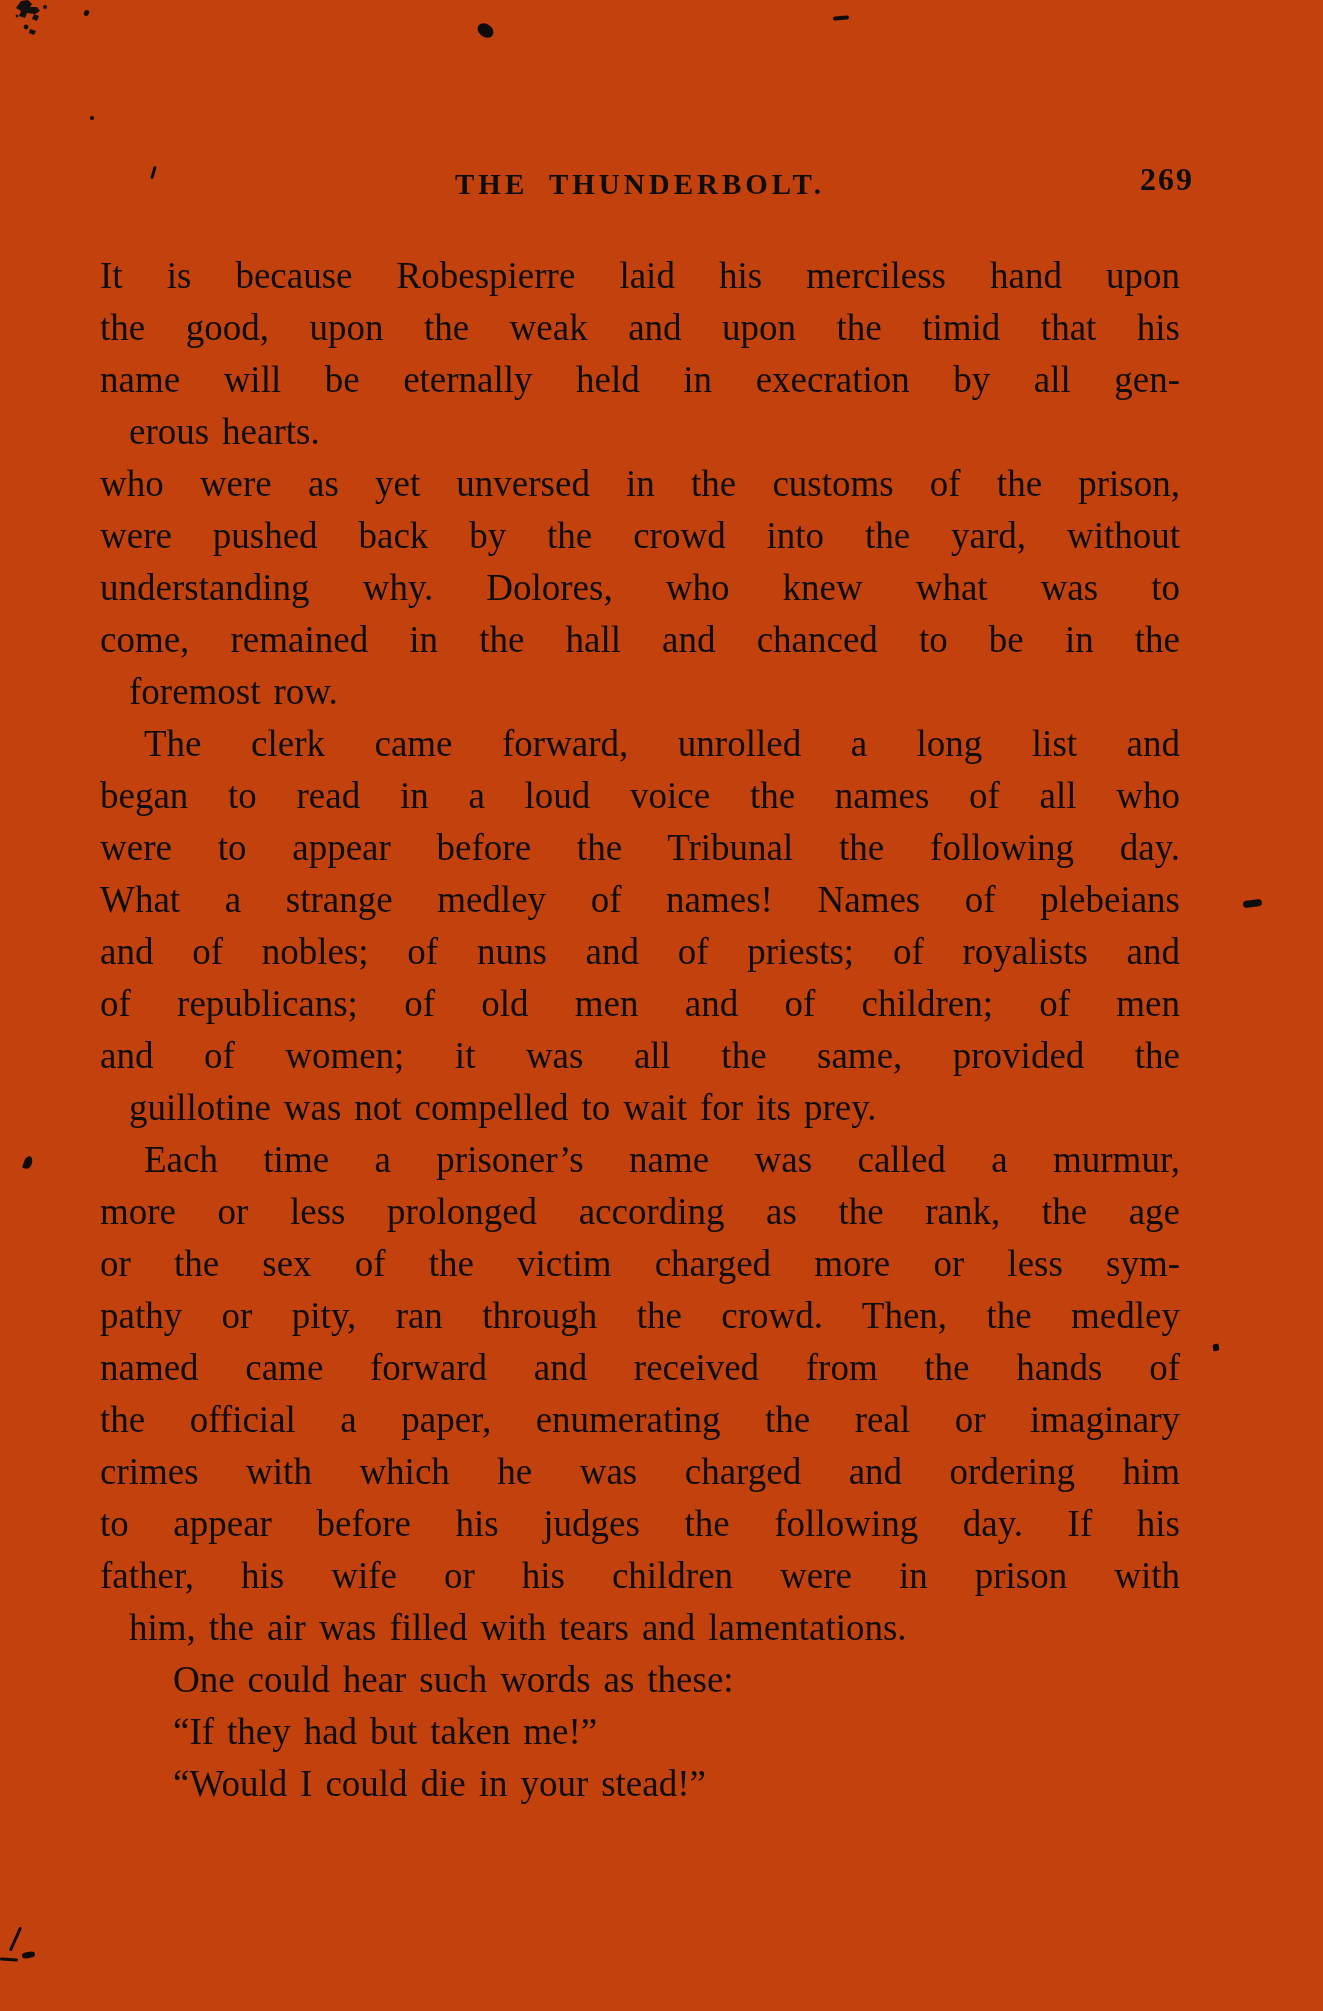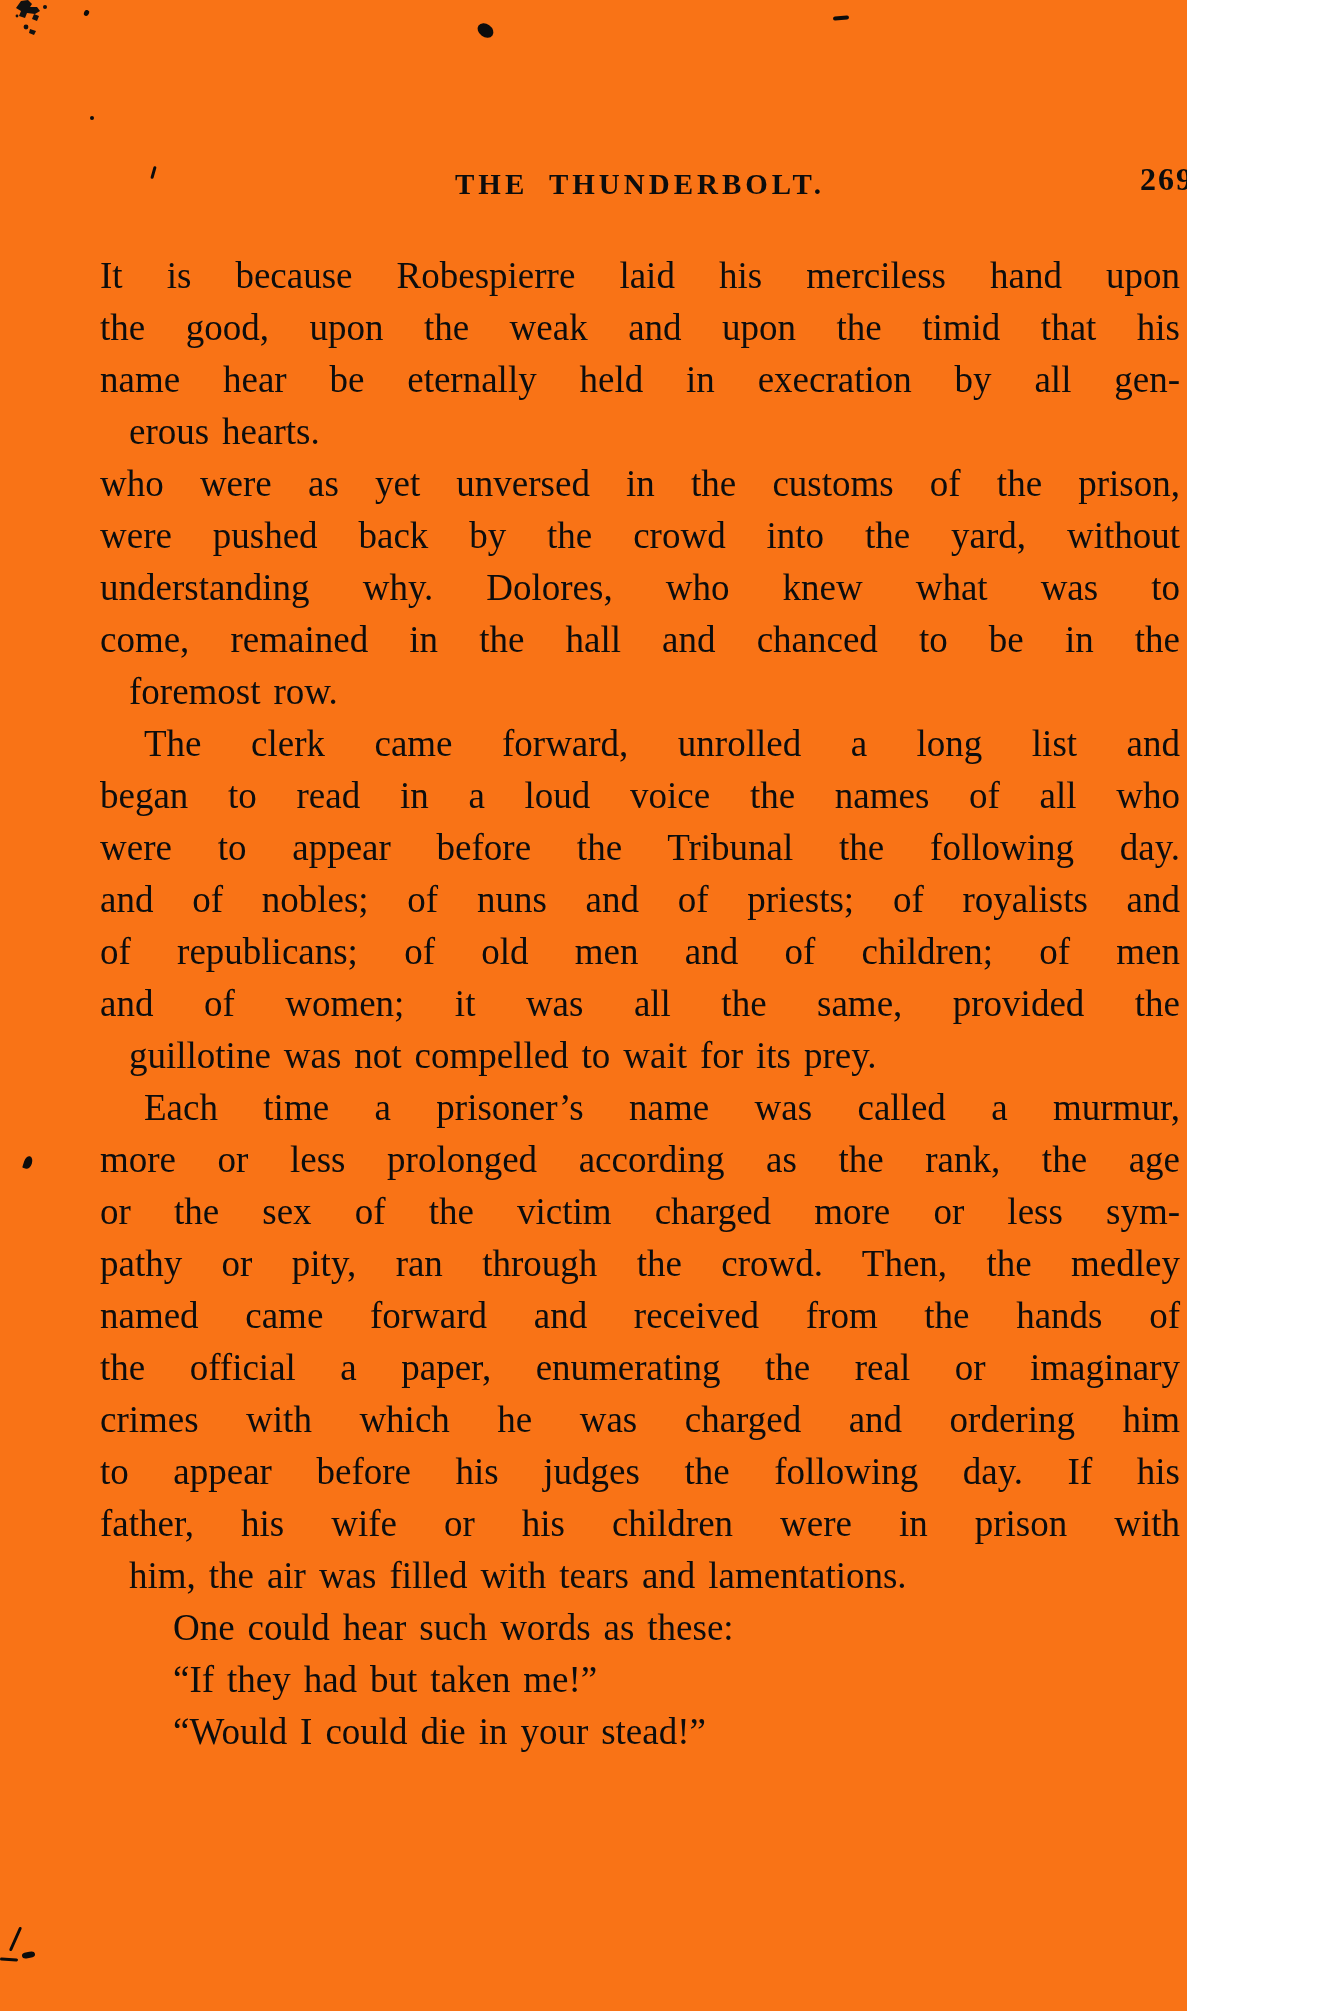--- a/index.html
+++ b/index.html
@@ -2,23 +2,23 @@
 <html><head>
 <meta charset="utf-8">
 <style>
   html, body {
     margin: 0;
     padding: 0;
     background: #ffffff;
   }
   .page {
     position: relative;
-    width: 1187px;
+    width: 1323px;
     height: 2011px;
-    background: #f97316;
+    background: #c2410c;
     overflow: hidden;
     font-family: "Liberation Serif", "DejaVu Serif", serif;
     color: #0d0d0d;
   }
 
   
   .runhead {
     position: absolute;
     left: 100px;
     top: 168px;
@@ -116,34 +116,35 @@
 
   <div class="runhead">
     <span class="runtitle">THE THUNDERBOLT.</span>
     <span class="pagenum">269</span>
   </div>
 
   <div class="textblock">
       <div>
         <div class="line">It is because Robespierre laid his merciless hand upon</div>
         <div class="line">the good, upon the weak and upon the timid that his</div>
-        <div class="line">name hear be eternally held in execration by all gen-</div>
+        <div class="line">name will be eternally held in execration by all gen-</div>
         <div class="line last">erous hearts.</div>
       </div>
       <div>
         <div class="line">who were as yet unversed in the customs of the prison,</div>
         <div class="line">were pushed back by the crowd into the yard, without</div>
         <div class="line">understanding why. Dolores, who knew what was to</div>
         <div class="line">come, remained in the hall and chanced to be in the</div>
         <div class="line last">foremost row.</div>
       </div>
       <div>
         <div class="line indent">The clerk came forward, unrolled a long list and</div>
         <div class="line">began to read in a loud voice the names of all who</div>
         <div class="line">were to appear before the Tribunal the following day.</div>
+        <div class="line">What a strange medley of names! Names of plebeians</div>
         <div class="line">and of nobles; of nuns and of priests; of royalists and</div>
         <div class="line">of republicans; of old men and of children; of men</div>
         <div class="line">and of women; it was all the same, provided the</div>
         <div class="line last">guillotine was not compelled to wait for its prey.</div>
       </div>
       <div>
         <div class="line indent">Each time a prisoner’s name was called a murmur,</div>
         <div class="line">more or less prolonged according as the rank, the age</div>
         <div class="line">or the sex of the victim charged more or less sym-</div>
         <div class="line">pathy or pity, ran through the crowd. Then, the medley</div>

